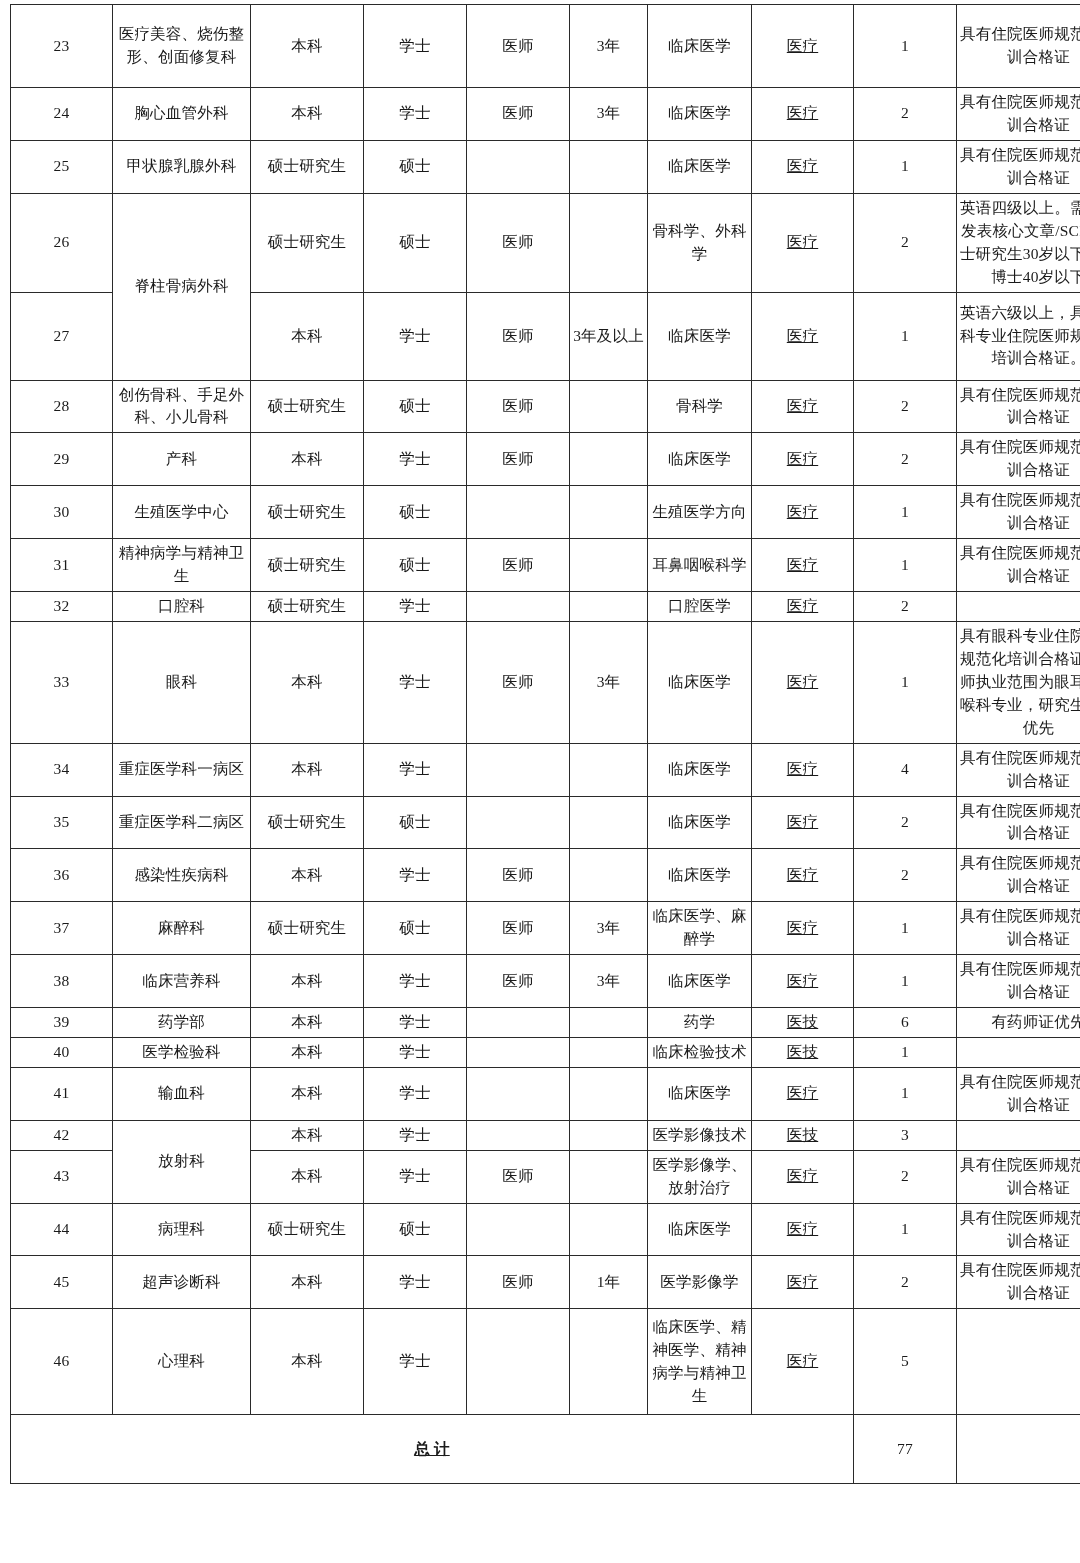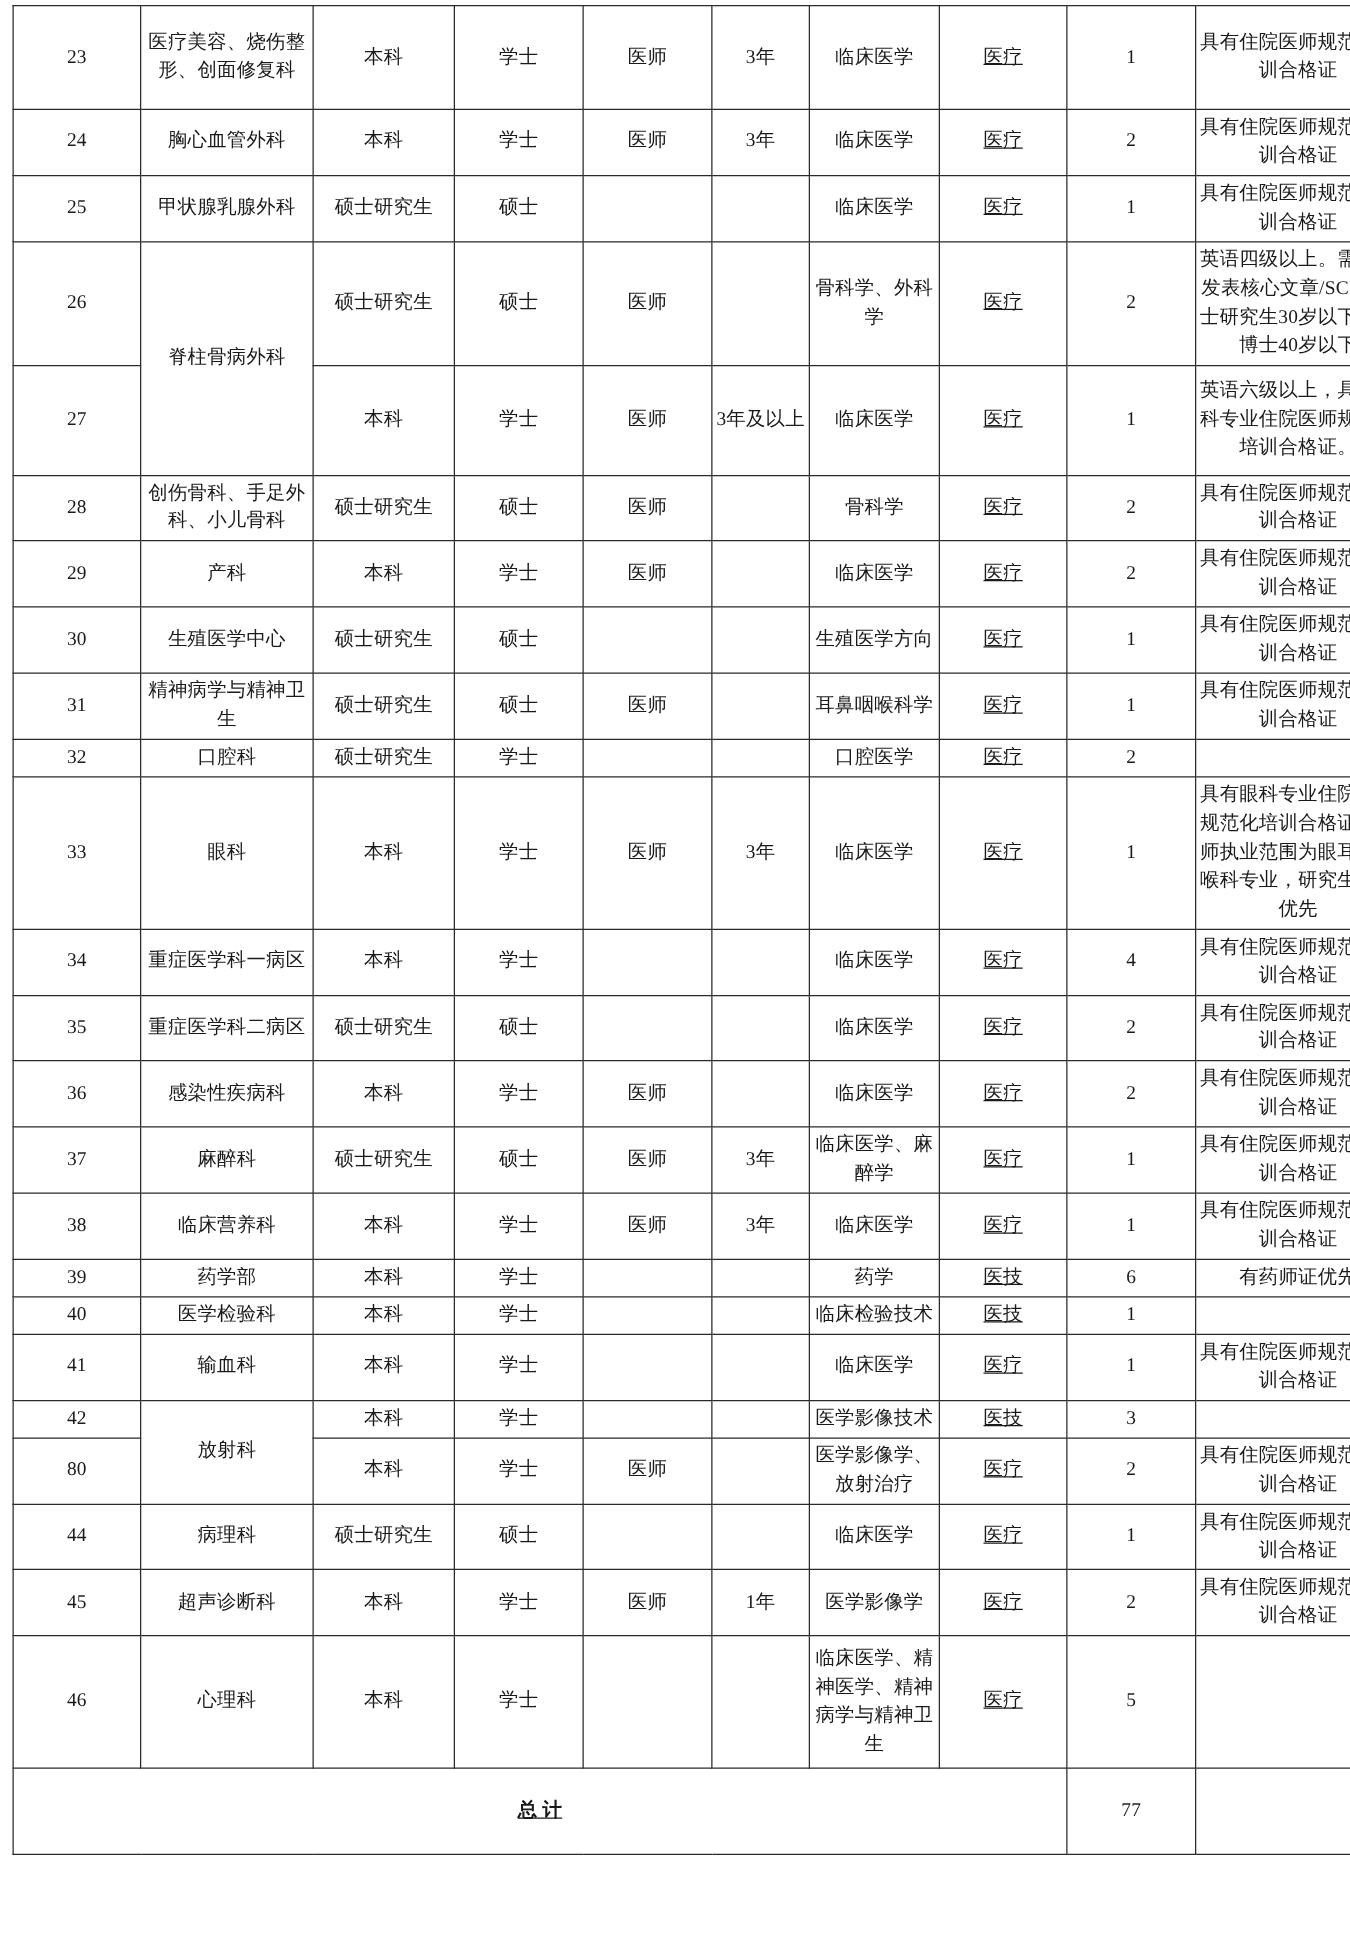--- a/index.html
+++ b/index.html
@@ -310,21 +310,21 @@
           <td class="c-edu">本科</td>
           <td class="c-degree">学士</td>
           <td class="c-cert"></td>
           <td class="c-exp"></td>
           <td class="c-major">医学影像技术</td>
           <td class="c-type">医技</td>
           <td class="c-count num">3</td>
           <td class="c-req req"></td>
         </tr>
         <tr>
-          <td class="c-no num">80</td>
+          <td class="c-no num">43</td>
           <td class="c-edu">本科</td>
           <td class="c-degree">学士</td>
           <td class="c-cert">医师</td>
           <td class="c-exp"></td>
           <td class="c-major">医学影像学、放射治疗</td>
           <td class="c-type">医疗</td>
           <td class="c-count num">2</td>
           <td class="c-req req">具有住院医师规范化培训合格证</td>
         </tr>
         <tr>

